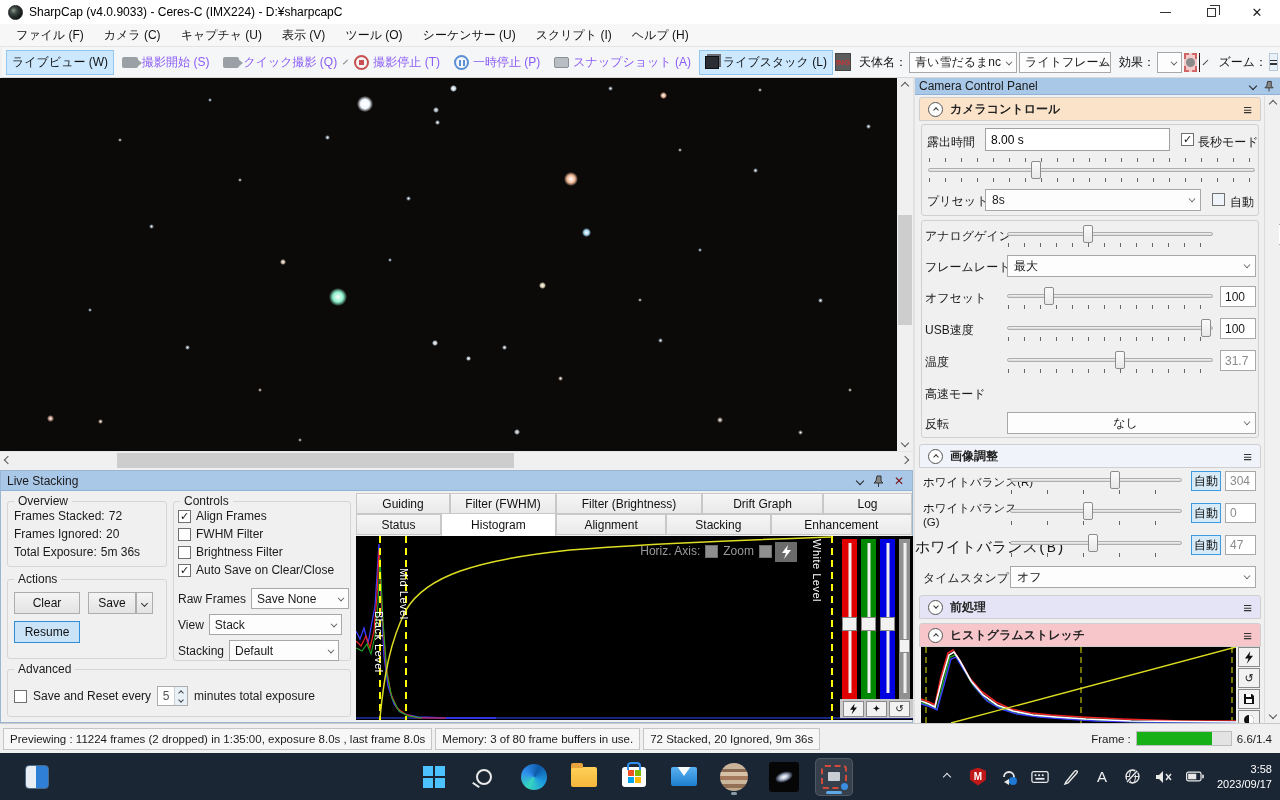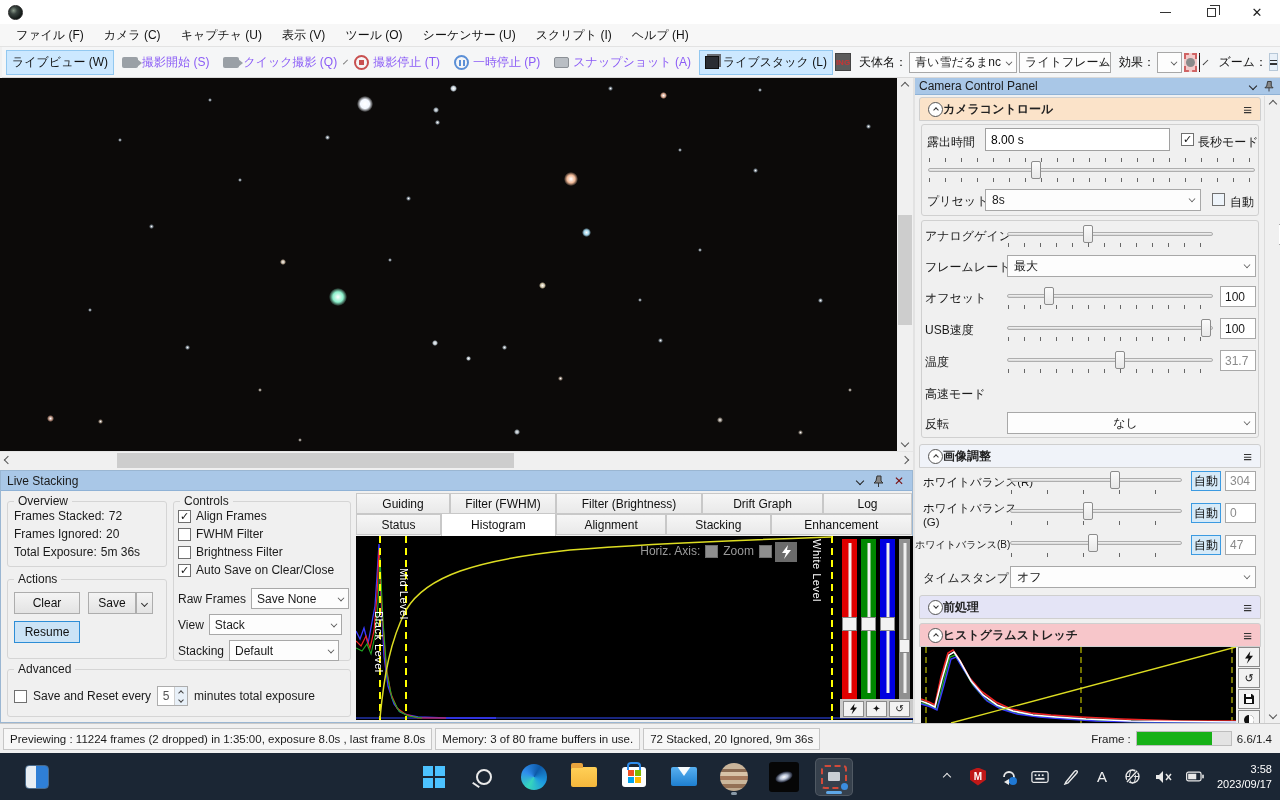--- a/index.html
+++ b/index.html
@@ -95,21 +95,21 @@
   .rgbbar { position:absolute; top:3px; width:15px; height:160px; }
   .rgbbar .track { position:absolute; left:50%; top:4px; width:3px; height:150px; background:#f0f0f0; transform:translateX(-50%); }
   .rgbbar .bthumb { position:absolute; left:0; width:15px; height:14px; background:#f2f2f2; border:1px solid #888; }
   .ls-hbtns { position:absolute; left:484px; top:163px; width:73px; height:19px; background:#c9c9c9; display:flex; gap:2px; align-items:center; justify-content:center; }
   .mini-btn { width:21px; height:16px; background:#f2f2f2; border:1px solid #8a8a8a; display:flex; align-items:center; justify-content:center; font-size:10px; color:#111; }
 
   
   #campanel { position:absolute; left:915px; top:78px; width:365px; height:645px; background:#f0f0f0; }
   .cam-caption { position:absolute; left:0; top:0; width:365px; height:17px; background:#a9c7e7; display:flex; align-items:center; padding:0 4px; border-bottom:1px solid #8fb2d6; }
   .cam-caption .sp { margin-left:auto; display:flex; align-items:center; gap:8px; padding-right:2px; }
-  .sec-hdr { position:absolute; left:4px; width:342px; height:24px; border-radius:3px 3px 0 0; border:1px solid #cfcfcf; display:flex; align-items:center; padding:0 8px; font-weight:bold; color:#222; }
+  .sec-hdr { position:absolute; left:4px; width:342px; height:24px; border-radius:3px 3px 0 0; border:1px solid #cfcfcf; display:flex; align-items:center; gap:7px; padding:0 8px; font-weight:bold; color:#222; }
   .circ { width:15px; height:15px; border-radius:50%; background:#fff; border:1px solid #555; display:flex; align-items:center; justify-content:center; flex:none; }
   .circ .chv { width:4px; height:4px; border-width:0 1.5px 1.5px 0; border-color:#333; border-style:solid; }
   .burger { margin-left:auto; font-size:15px; font-weight:bold; color:#333; }
   .cam-label { position:absolute; color:#1a1a1a; }
   .slider { position:absolute; height:4px; background:linear-gradient(#f3f3f3,#d6d6d6); border:1px solid #aeaeae; border-radius:2px; }
   .thumb { position:absolute; top:-8px; width:10px; height:18px; background:linear-gradient(#fbfbfb,#e8e8e8); border:1px solid #8c8c8c; border-radius:2px; transform:translateX(-50%); }
   .ticks { position:absolute; height:4px; background-image:repeating-linear-gradient(90deg,#666 0 1px,transparent 1px 16px); }
   .ticks.sparse { background-image:repeating-linear-gradient(90deg,#666 0 1px,transparent 1px 36px); }
   .valbox { position:absolute; background:#fff; border:1px solid #a8a8a8; display:flex; align-items:center; padding:0 4px; justify-content:flex-start; }
   .valbox.dis { color:#8a8a8a; }
@@ -163,20 +163,21 @@
   .tbl-ico { width:24px; height:24px; border-radius:4px; background:linear-gradient(90deg,#e8eef4 0 45%,#2f7fd6 45%); border:1px solid #4a6a8a; }
 </style>
 </head>
 <body>
 
 <div id="screen">
 <div id="window">
 
   <div class="titlebar">
     <div class="app-icon"></div>
+    <div class="title-text">SharpCap (v4.0.9033) - Ceres-C (IMX224) - D:¥sharpcapC</div>
     <div class="winbtns">
       <div class="winbtn">
             <i class="ico-min"></i>
           </div>
       <div class="winbtn">
             <i class="ico-restore"></i>
           </div>
       <div class="winbtn">✕</div>
     </div>
   </div>
@@ -571,21 +572,21 @@
     <div class="ticks sparse" style="left:96px; top:412px; width:170px;"></div>
     <div class="autobtn" style="left:276px; top:393px;">自動</div>
     <div class="valbox dis" style="left:310px; top:393px; width:31px; height:20px;">304</div>
     <span class="cam-label" style="left:8px; top:423px; font-size:11.5px;"><span>ホワイトバランス</span><br><span>(G)</span></span>
     <div class="slider" style="left:95px; top:431px; width:172px;">
           <i class="thumb" style="left: 45%;"></i>
         </div>
     <div class="ticks sparse" style="left:96px; top:443px; width:170px;"></div>
     <div class="autobtn" style="left:276px; top:425px;">自動</div>
     <div class="valbox dis" style="left:310px; top:425px; width:31px; height:20px;">0</div>
-    <span class="cam-label" style="left:0; top:460px; font-size:10px;">ホワイトバランス(B)</span>
+    <span class="cam-label" style="left:0; top:460px; font-size:15px;font-family:Liberation Mono, monospace;">ホワイトバランス(B)</span>
     <div class="slider" style="left:95px; top:463px; width:172px;">
           <i class="thumb" style="left: 48%;"></i>
         </div>
     <div class="ticks sparse" style="left:96px; top:475px; width:170px;"></div>
     <div class="autobtn" style="left:276px; top:457px;">自動</div>
     <div class="valbox dis" style="left:310px; top:457px; width:31px; height:20px;text-align:center;">47</div>
     <span class="cam-label" style="left:8px; top:492px;">タイムスタンプ</span>
     <div class="cam-combo" style="left:95px; top:488px; width:246px; height:22px;">
           <span>オフ</span>
           <i class="chev"></i>

